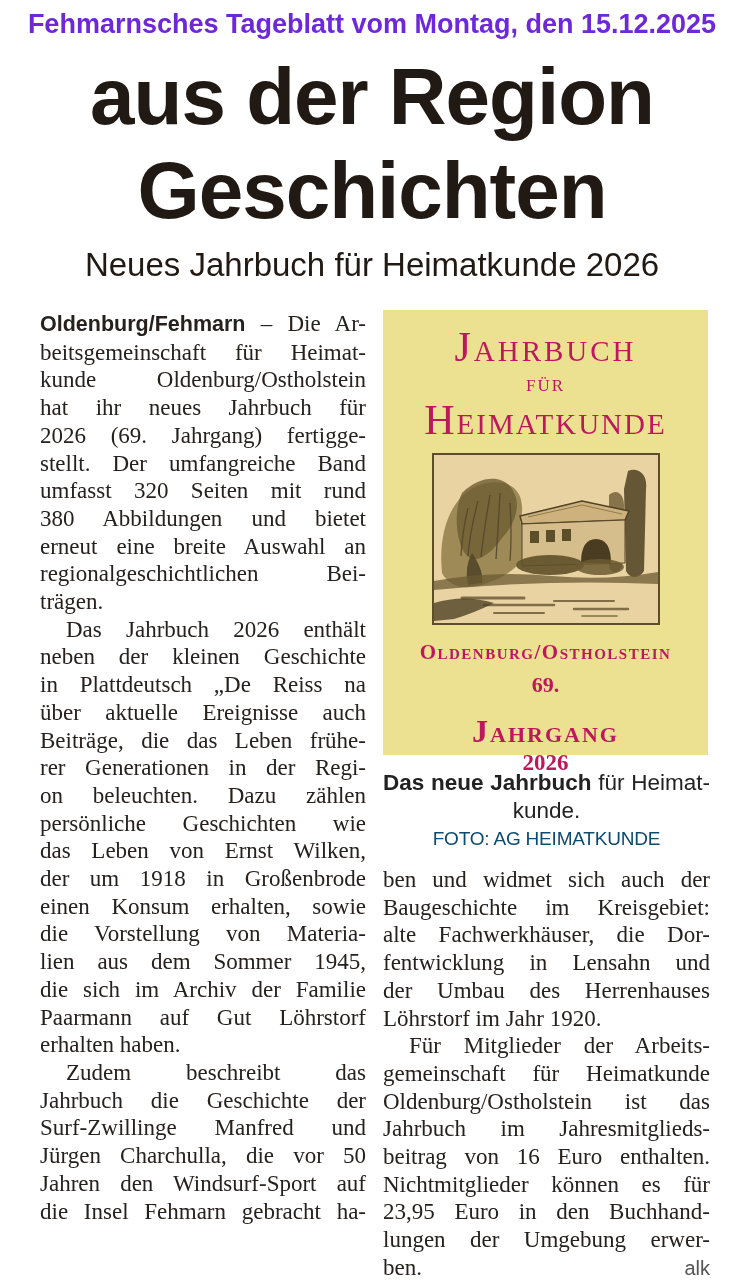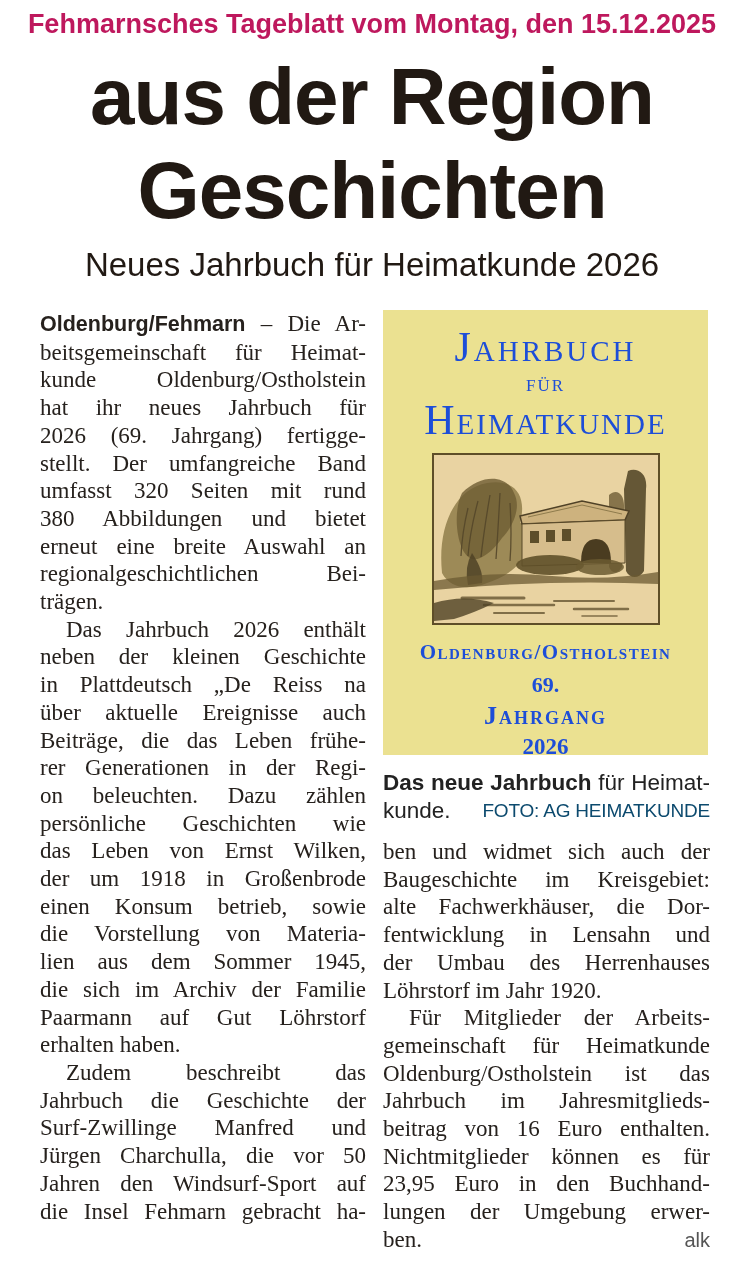--- a/index.html
+++ b/index.html
@@ -24,47 +24,47 @@
 
   .bodytext{font-size:23px;line-height:27.7px;}
   .line{text-align:justify;text-align-last:justify;white-space:normal;}
   .line.end{text-align-last:left;}
   .line.ind{text-indent:26px;}
   .lead{font-family:"Liberation Sans",sans-serif;font-weight:700;font-size:21.5px;}
   .endrow{display:flex;justify-content:space-between;align-items:baseline;}
   .byline{font-family:"Liberation Sans",sans-serif;font-size:20px;color:#555;}
 
   
-  .cover{width:325px;height:445px;background:#ebe191;color:#1d4ed8;
+  .cover{width:325px;height:445px;background:#ebe191;color:#be185d;
          text-align:center;font-family:"Liberation Serif","DejaVu Serif",serif;
          font-variant-caps:small-caps;box-sizing:border-box;padding-top:14px;}
   .cv-t1{font-size:42px;line-height:46px;letter-spacing:3px;}
   .cv-t2{font-size:24px;line-height:27px;letter-spacing:2px;}
   .cv-t3{font-size:42px;line-height:47px;letter-spacing:2px;}
   .cv-illus{display:block;margin:9px auto 0;}
   .cv-region{font-size:21px;line-height:24px;letter-spacing:1.5px;margin-top:15px;font-weight:600;}
   .cv-num{font-variant-caps:normal;font-size:22px;line-height:25px;margin-top:8px;font-weight:600;}
-  .cv-vol{font-size:26px;line-height:29px;letter-spacing:2px;margin-top:4px;font-weight:600;}
+  .cv-vol{font-size:32px;line-height:29px;letter-spacing:2px;margin-top:20px;font-weight:600;}
   .cv-year{font-variant-caps:normal;font-size:23px;line-height:26px;margin-top:4px;font-weight:600;}
 
   
   .caption{margin-top:14px;font-family:"Liberation Sans",sans-serif;font-size:22.5px;line-height:28px;color:#222;}
   .cap-l1{text-align:justify;text-align-last:justify;}
   .cap-l1 b{font-weight:700;}
-  .cap-l2{display:flex;justify-content:space-between;align-items:center;}
+  .cap-l2{display:flex;justify-content:space-between;align-items:center;flex-direction:column;}
   .credit{font-size:19px;color:#0c4a6e;letter-spacing:-0.2px;}
 
   .col.right .bodytext{margin-top:13px;}
 </style>
 </head>
 <body>
 
 <div class="page">
 
-  <div class="masthead" style="color: #be185d;">Fehmarnsches Tageblatt vom Montag, den 15.12.2025</div>
+  <div class="masthead" style="color: #6d28d9;">Fehmarnsches Tageblatt vom Montag, den 15.12.2025</div>
 
   <div class="headline">
     <div>aus der Region</div>
     <div>Geschichten</div>
   </div>
 
   <div class="subhead">Neues Jahrbuch für Heimatkunde 2026</div>
 
   <div class="columns">
 
@@ -87,21 +87,21 @@
             <div class="line ind">Das Jahrbuch 2026 enthält</div>
             <div class="line">neben der kleinen Geschichte</div>
             <div class="line">in Plattdeutsch „De Reiss na</div>
             <div class="line">über aktuelle Ereignisse auch</div>
             <div class="line">Beiträge, die das Leben frühe-</div>
             <div class="line">rer Generationen in der Regi-</div>
             <div class="line">on beleuchten. Dazu zählen</div>
             <div class="line">persönliche Geschichten wie</div>
             <div class="line">das Leben von Ernst Wilken,</div>
             <div class="line">der um 1918 in Großenbrode</div>
-            <div class="line">einen Konsum betrieb, sowie</div>
+            <div class="line">einen Konsum erhalten, sowie</div>
             <div class="line">die Vorstellung von Materia-</div>
             <div class="line">lien aus dem Sommer 1945,</div>
             <div class="line">die sich im Archiv der Familie</div>
             <div class="line">Paarmann auf Gut Löhrstorf</div>
             <div class="line end">erhalten haben.</div>
           </div>
           <div>
             <div class="line ind">Zudem beschreibt das</div>
             <div class="line">Jahrbuch die Geschichte der</div>
             <div class="line">Surf-Zwillinge Manfred und</div>

